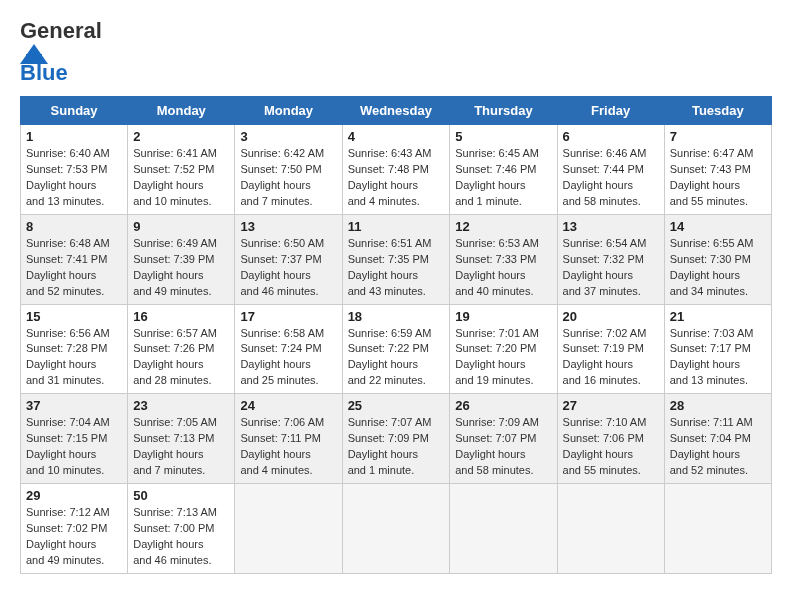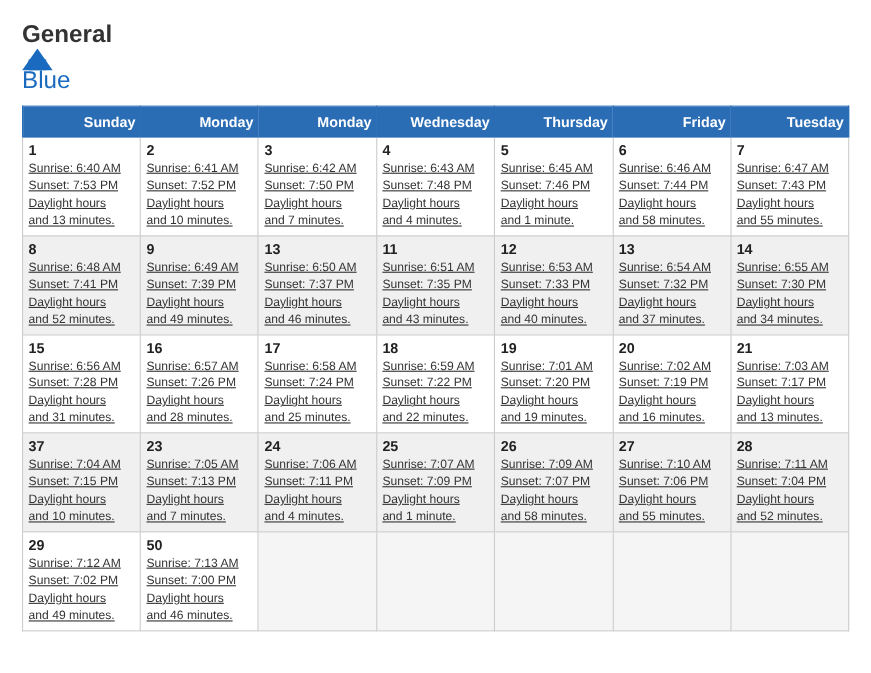--- a/index.html
+++ b/index.html
@@ -35,21 +35,21 @@
     }
     .calendar {
       width: 100%;
       border-collapse: collapse;
       font-size: 11px;
     }
     .calendar th {
       background-color: #2a6db5;
       color: #fff;
       padding: 6px 4px;
-      text-align: right;
+      text-align: center;
       font-size: 13px;
       font-weight: bold;
       border: 1px solid #2a6db5;
     }
     .calendar td {
       border: 1px solid #ccc;
       vertical-align: top;
       padding: 4px 5px;
       width: 108px;
       min-height: 80px;
@@ -64,21 +64,20 @@
       font-size: 13px;
       font-weight: bold;
       color: #222;
       display: block;
       margin-bottom: 2px;
     }
     .day-detail {
       color: #333;
       line-height: 1.45;
       font-size: 11px;
-      text-decoration: underline;
     }
     .empty-cell {
       background-color: #f5f5f5 !important;
     }
     .logo-wrapper {
       display: flex;
       align-items: flex-start;
       gap: 2px;
       flex-direction: column;
     }
@@ -90,21 +89,21 @@
   <div class="logo">
     <div class="logo-wrapper">
       <span style="font-size:22px;font-weight:bold;color:#333;line-height:1;">
         <span style="color:#333;">General</span>
       </span>
       <svg width="28" height="20" viewBox="0 0 28 20">
         <polygon points="0,20 14,0 28,20" fill="#1a6bbf"></polygon>
         <rect x="6" y="10" width="16" height="10" fill="#1a6bbf"></rect>
       </svg>
     </div>
-    <div style="font-size:22px;font-weight:normal;color:#1a6bbf;margin-top:-4px;">Blue</div>
+    <div style="font-size:22px;font-weight:bold;color:#1a6bbf;margin-top:-4px;">Blue</div>
   </div>
   <div class="title-block">
     <div class="month-year"></div>
     <div class="location"></div>
   </div>
 </div>
 
 <table class="calendar">
   <thead>
     <tr>

